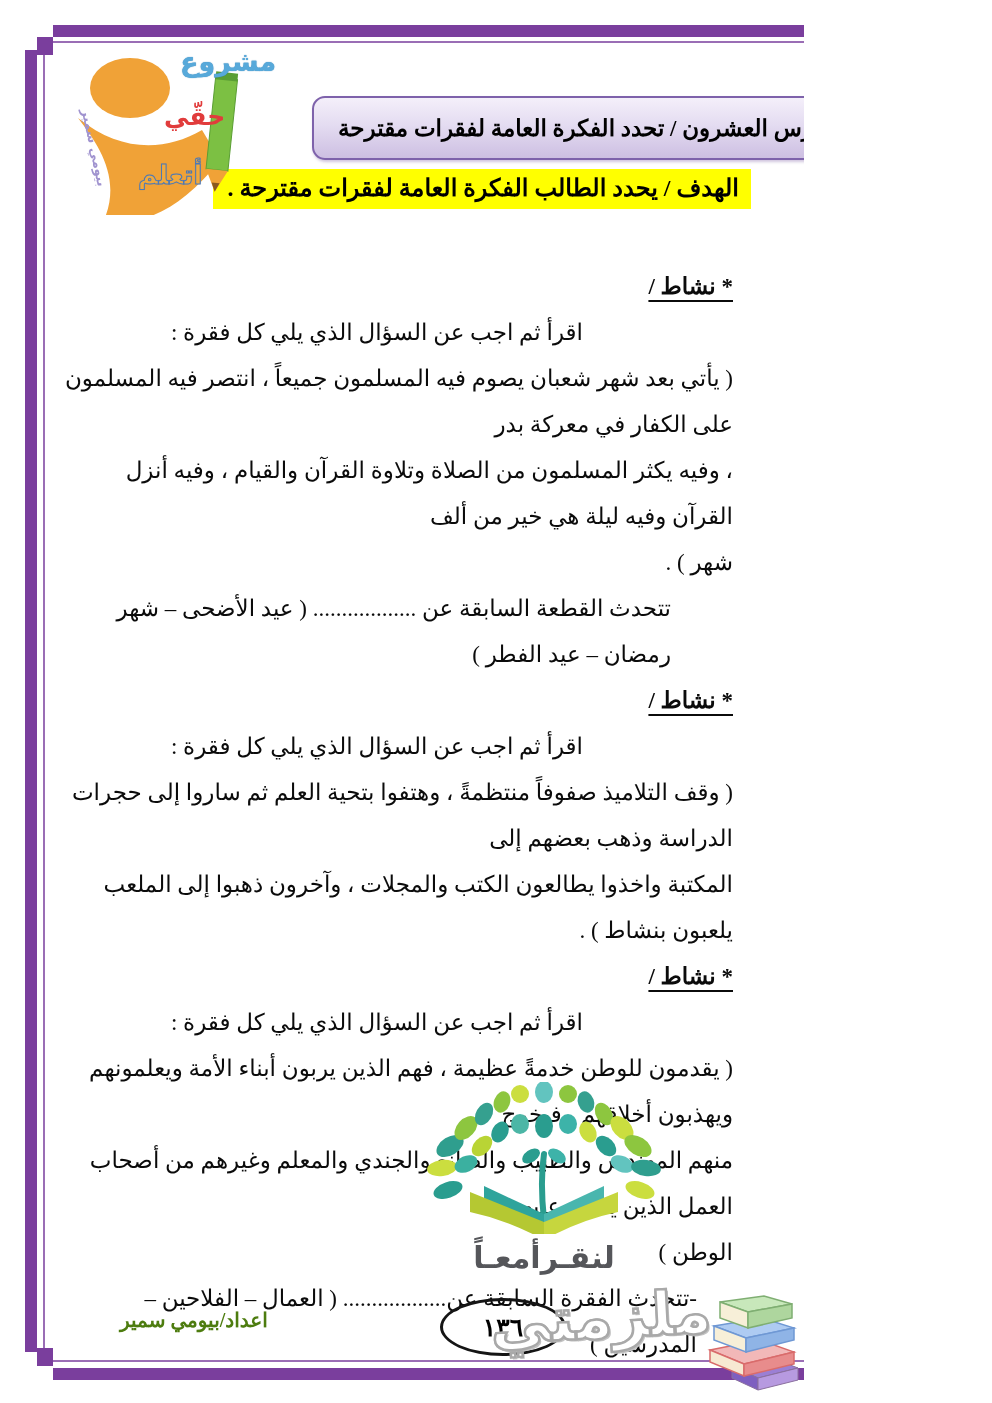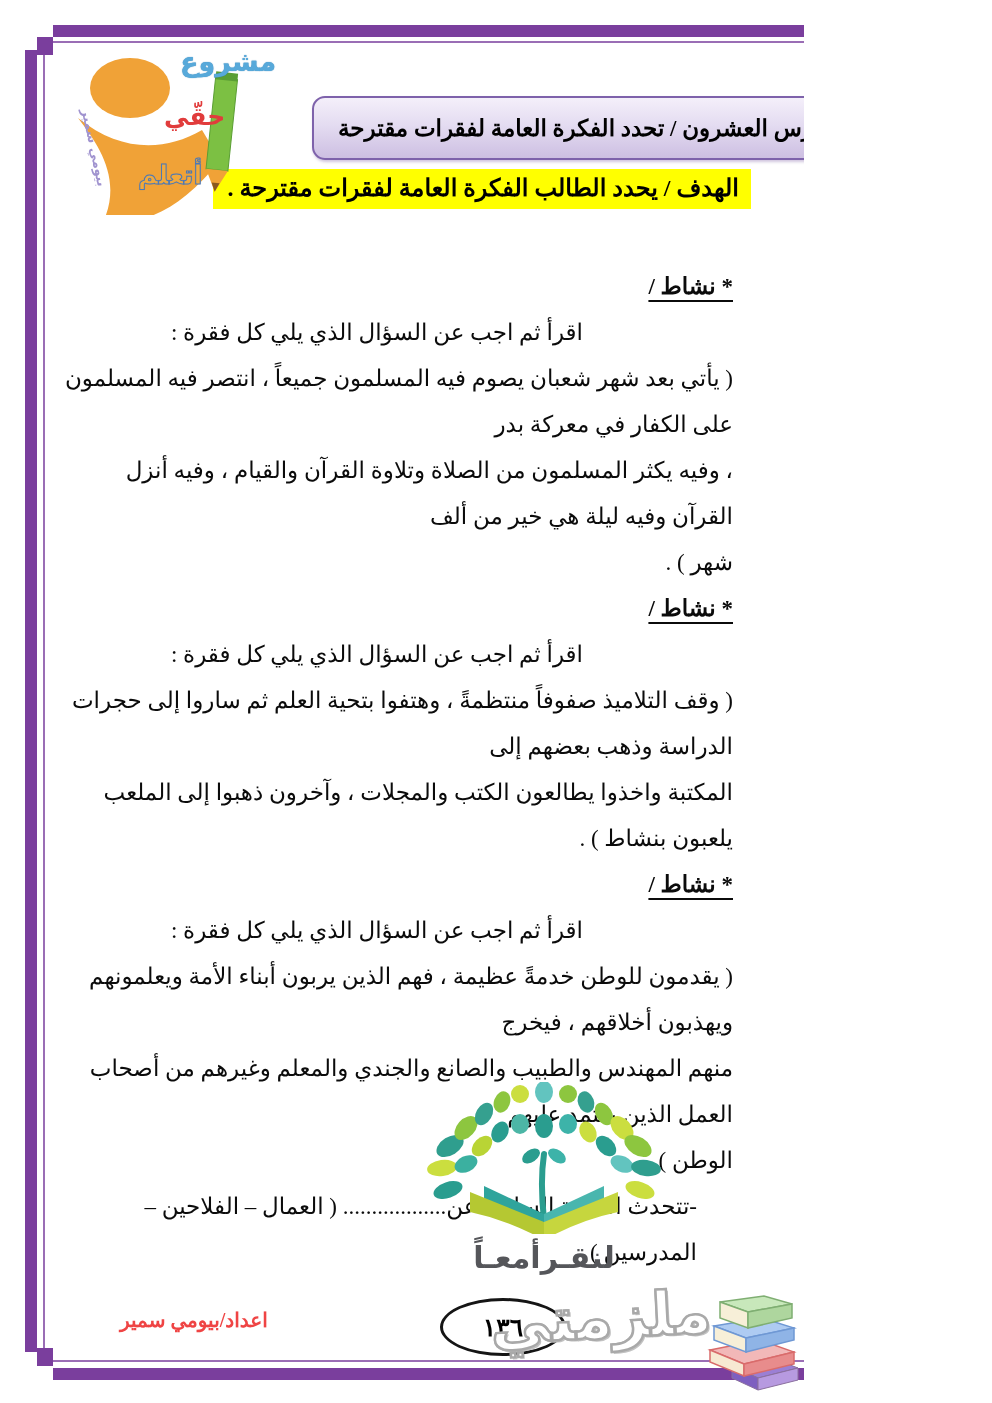--- a/index.html
+++ b/index.html
@@ -35,21 +35,21 @@
   .instruct{padding-right:150px;}
   .q-a{padding-right:62px;}
   .q-c{padding-right:36px;}
 
   
   .logo-bottom{position:absolute;left:408px;top:1082px;width:272px;z-index:2;text-align:center;}
   .lb-text{margin-top:2px;font-family:"DejaVu Sans","Liberation Sans",sans-serif;
      font-size:30px;font-weight:bold;color:#55565a;direction:rtl;letter-spacing:1px;}
 
   
-  .footer-name{position:absolute;left:120px;top:1308px;z-index:2;font-size:20px;font-weight:bold;direction:rtl;color:#ef4444;}
+  .footer-name{position:absolute;left:120px;top:1308px;z-index:2;font-size:20px;font-weight:bold;direction:rtl;color:#4d7c0f;}
   .page-oval{position:absolute;left:440px;top:1298px;width:120px;height:52px;z-index:2;
      border:3px solid #151515;border-radius:50%;display:flex;align-items:center;justify-content:center;
      font-size:25px;font-weight:bold;color:#000;}
 
   
   .watermark{position:absolute;right:0;bottom:0;width:310px;height:125px;z-index:6;pointer-events:none;}
   .wm-text{position:absolute;left:-4px;top:4px;font-family:"DejaVu Sans","Liberation Sans",sans-serif;
      font-size:60px;font-weight:bold;color:#ffffff;direction:rtl;
      -webkit-text-stroke:2.5px #a9a9a9;
      text-shadow:2px 2px 0 #c2c2c2,-1px -1px 0 #bdbdbd,1px -1px 0 #bdbdbd,-1px 1px 0 #bdbdbd;
@@ -98,20 +98,21 @@
 
   <div class="goal">الهدف / يحدد الطالب الفكرة العامة لفقرات مقترحة .</div>
 
   <div class="bodytext">
 
     <div class="act-head"><span>* نشاط /</span></div>
     <div class="instruct">اقرأ ثم اجب عن السؤال الذي يلي كل فقرة :</div>
     <div class="pline">( يأتي بعد شهر شعبان يصوم فيه المسلمون جميعاً ، انتصر فيه المسلمون على الكفار في معركة بدر</div>
     <div class="pline">، وفيه يكثر المسلمون من الصلاة وتلاوة القرآن والقيام ، وفيه أنزل القرآن وفيه ليلة هي خير من ألف</div>
     <div class="pline">شهر ) .</div>
+    <div class="q-a">تتحدث القطعة السابقة عن .................. ( عيد الأضحى – شهر رمضان – عيد الفطر )</div>
 
     <div class="act-head"><span>* نشاط /</span></div>
     <div class="instruct">اقرأ ثم اجب عن السؤال الذي يلي كل فقرة :</div>
     <div class="pline">( وقف التلاميذ صفوفاً منتظمةً ، وهتفوا بتحية العلم ثم ساروا إلى حجرات الدراسة وذهب بعضهم إلى</div>
     <div class="pline">المكتبة واخذوا يطالعون الكتب والمجلات ، وآخرون ذهبوا إلى الملعب يلعبون بنشاط ) .</div>
 
     <div class="act-head"><span>* نشاط /</span></div>
     <div class="instruct">اقرأ ثم اجب عن السؤال الذي يلي كل فقرة :</div>
     <div class="pline">( يقدمون للوطن خدمةً عظيمة ، فهم الذين يربون أبناء الأمة ويعلمونهم ويهذبون أخلاقهم ، فيخرج</div>
     <div class="pline">منهم المهندس والطبيب والصانع والجندي والمعلم وغيرهم من أصحاب العمل الذين يعتمد عليهم</div>

